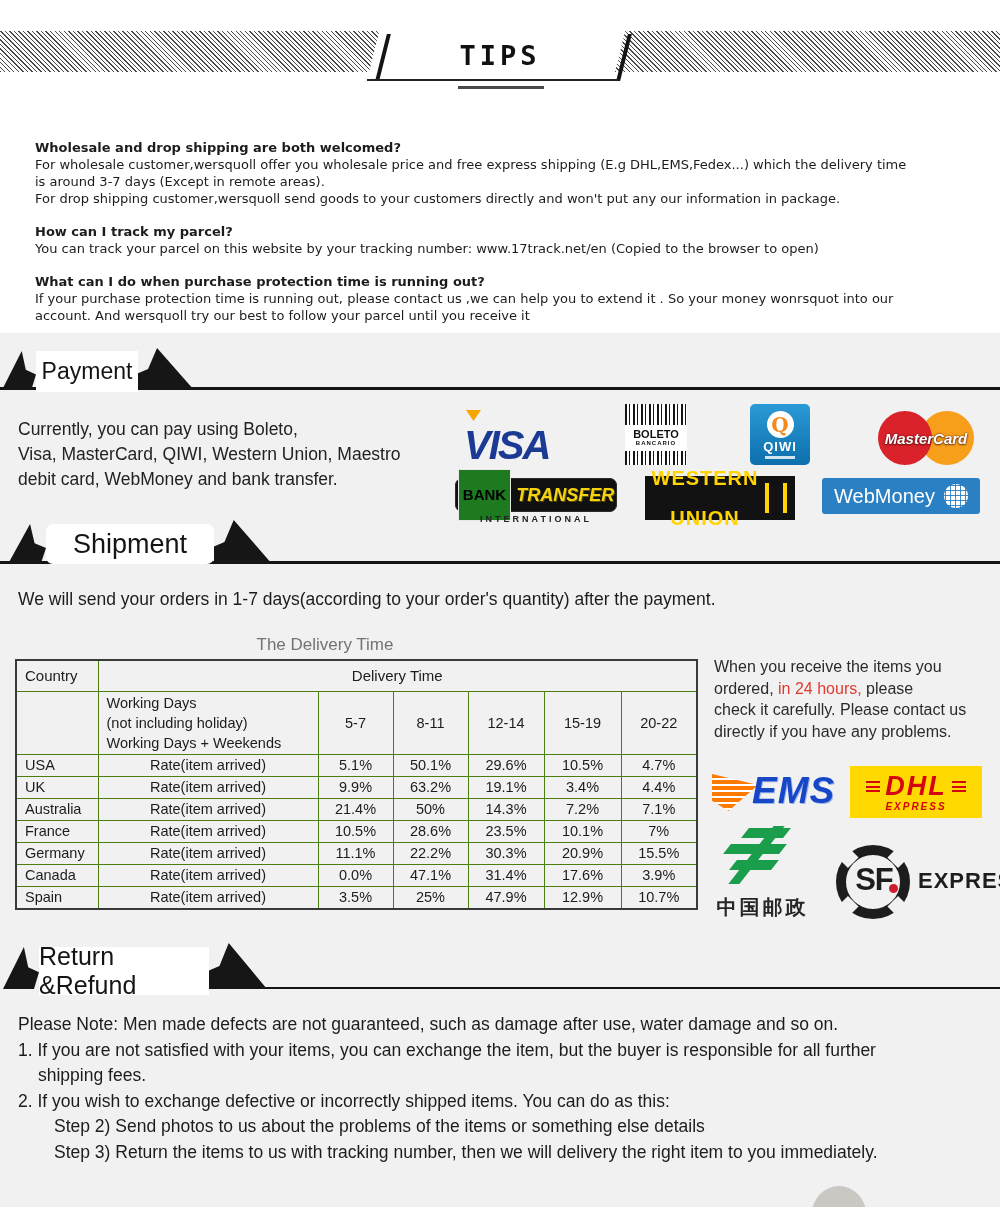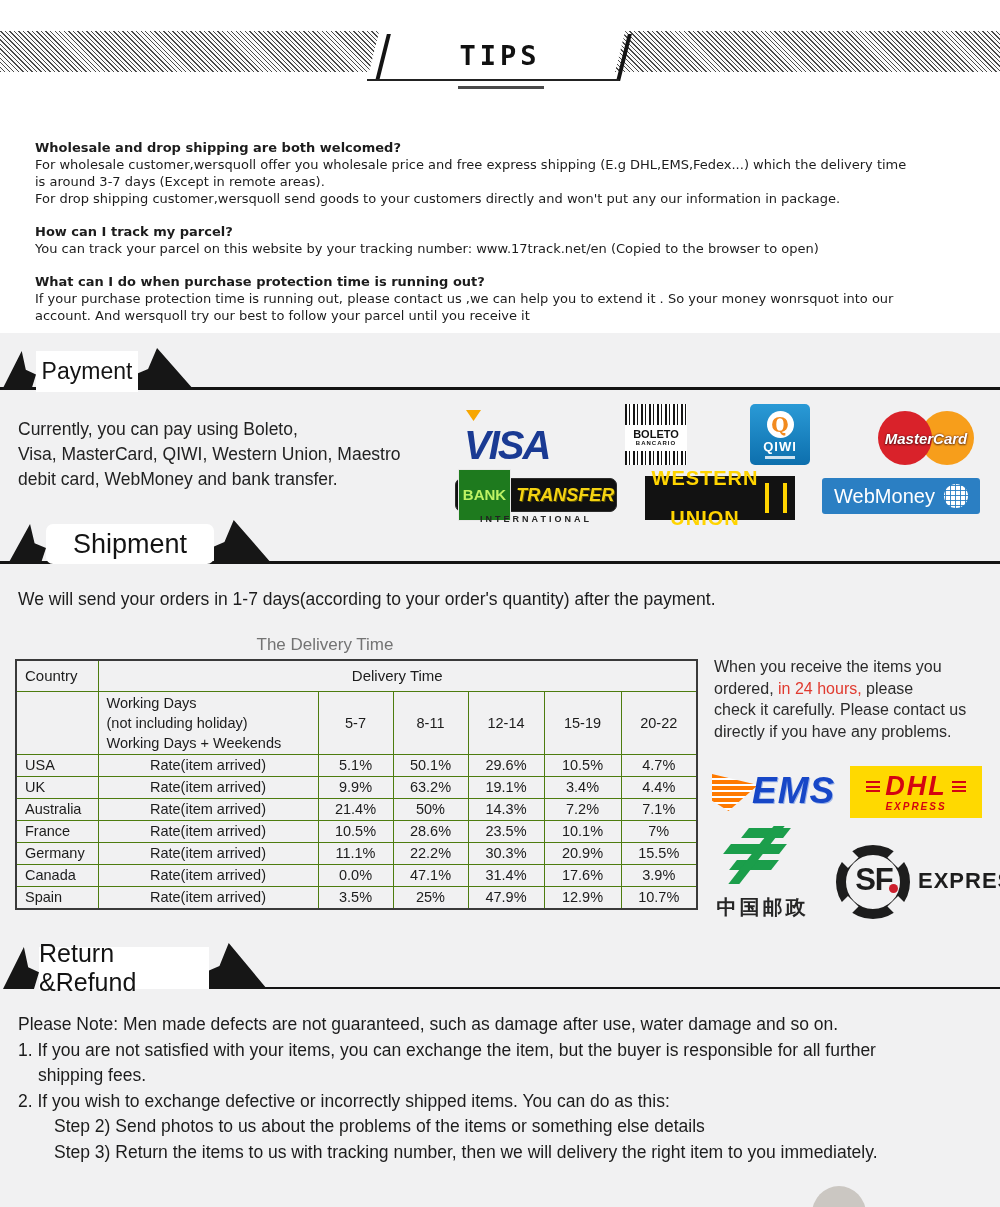--- a/index.html
+++ b/index.html
@@ -59,21 +59,21 @@
   .mc{top:410px;left:878px;width:96px;height:56px;}
   .mc-c{position:absolute;width:54px;height:54px;border-radius:50%;top:1px;}
   .mc-red{left:0;background:#d9222a;z-index:2;}
   .mc-orange{left:42px;background:#f79e1b;z-index:1;}
   .mc-word{position:absolute;z-index:3;top:20px;left:0;width:96px;text-align:center;color:#fff;
            font-weight:bold;font-style:italic;font-size:15px;
            text-shadow:0 0 2px #5a1010,0 1px 2px rgba(0,0,0,.55);}
   .btr{top:478px;left:455px;width:162px;}
   .btr-box{height:32px;background:#101010;border-radius:7px;border:1px solid #2c2c2c;
            display:flex;align-items:center;justify-content:center;gap:5px;}
-  .btr-bank{background:#1e7a1e;border:1px solid #e8e8e8;color:#bef264;font-weight:bold;
+  .btr-bank{background:#1e7a1e;border:1px solid #e8e8e8;color:#000000;font-weight:bold;
             font-size:15px;line-height:18px;padding:16px 4px;}
   .btr-transfer{color:#f5d312;font-weight:bold;font-style:italic;font-size:18px;
                 text-shadow:1px 1px 0 #5d5300;}
   .btr-intl{text-align:center;font-weight:bold;font-size:9px;letter-spacing:3px;color:#222;margin-top:2px;}
   .wu{top:476px;left:645px;width:150px;height:44px;background:#121212;
       display:flex;align-items:center;}
   .wu-words{flex:1;text-align:center;color:#ffd400;font-weight:bold;letter-spacing:1px;}
   .wu-w1{font-size:20px;line-height:18px;}
   .wu-w2{font-size:20px;line-height:18px;margin-top:22px;}
   .wu-bars{width:14px;height:30px;margin-right:8px;
@@ -376,21 +376,21 @@
     <div class="sf-gap" style="top:898px;left:843px;transform:rotate(-45deg);"></div>
     <div class="sf-gap" style="top:898px;left:891px;transform:rotate(45deg);"></div>
     <div class="sf-word">SF</div>
     <div class="sf-dot"></div>
     <div class="abs sf-express">EXPRESS</div>
   </div>
 
   <div>
     <div class="abs sec-line" style="top:987px;left:230px;width:770px;height:2px;"></div>
     <div class="abs arr arr-l" style="top:947px;left:3px;width:36px;height:42px;"></div>
-    <div class="abs sec-box" style="top:947px;left:39px;width:170px;height:42px;font-size:25px;">Return &amp;Refund</div>
+    <div class="abs sec-box" style="top:947px;left:39px;width:170px;height:48px;font-size:25px;">Return &amp;Refund</div>
     <div class="abs arr arr-r" style="top:943px;left:209px;width:58px;height:46px;"></div>
   </div>
 
   <div class="abs ret">
     <div class="line">Please Note: Men made defects are not guaranteed, such as damage after use, water  damage and so on.</div>
     <div class="line">1. If you are not satisfied with your items, you can exchange the item, but the buyer is responsible for all further</div>
     <div class="line ind1">shipping fees.</div>
     <div class="line">2. If you wish to exchange defective or incorrectly shipped items. You can do as this:</div>
     <div class="line ind2">Step 2) Send photos to us about the problems of the items or something else details</div>
     <div class="line ind2">Step 3) Return the items to us with tracking number, then we will delivery the right item to you immediately.</div>

